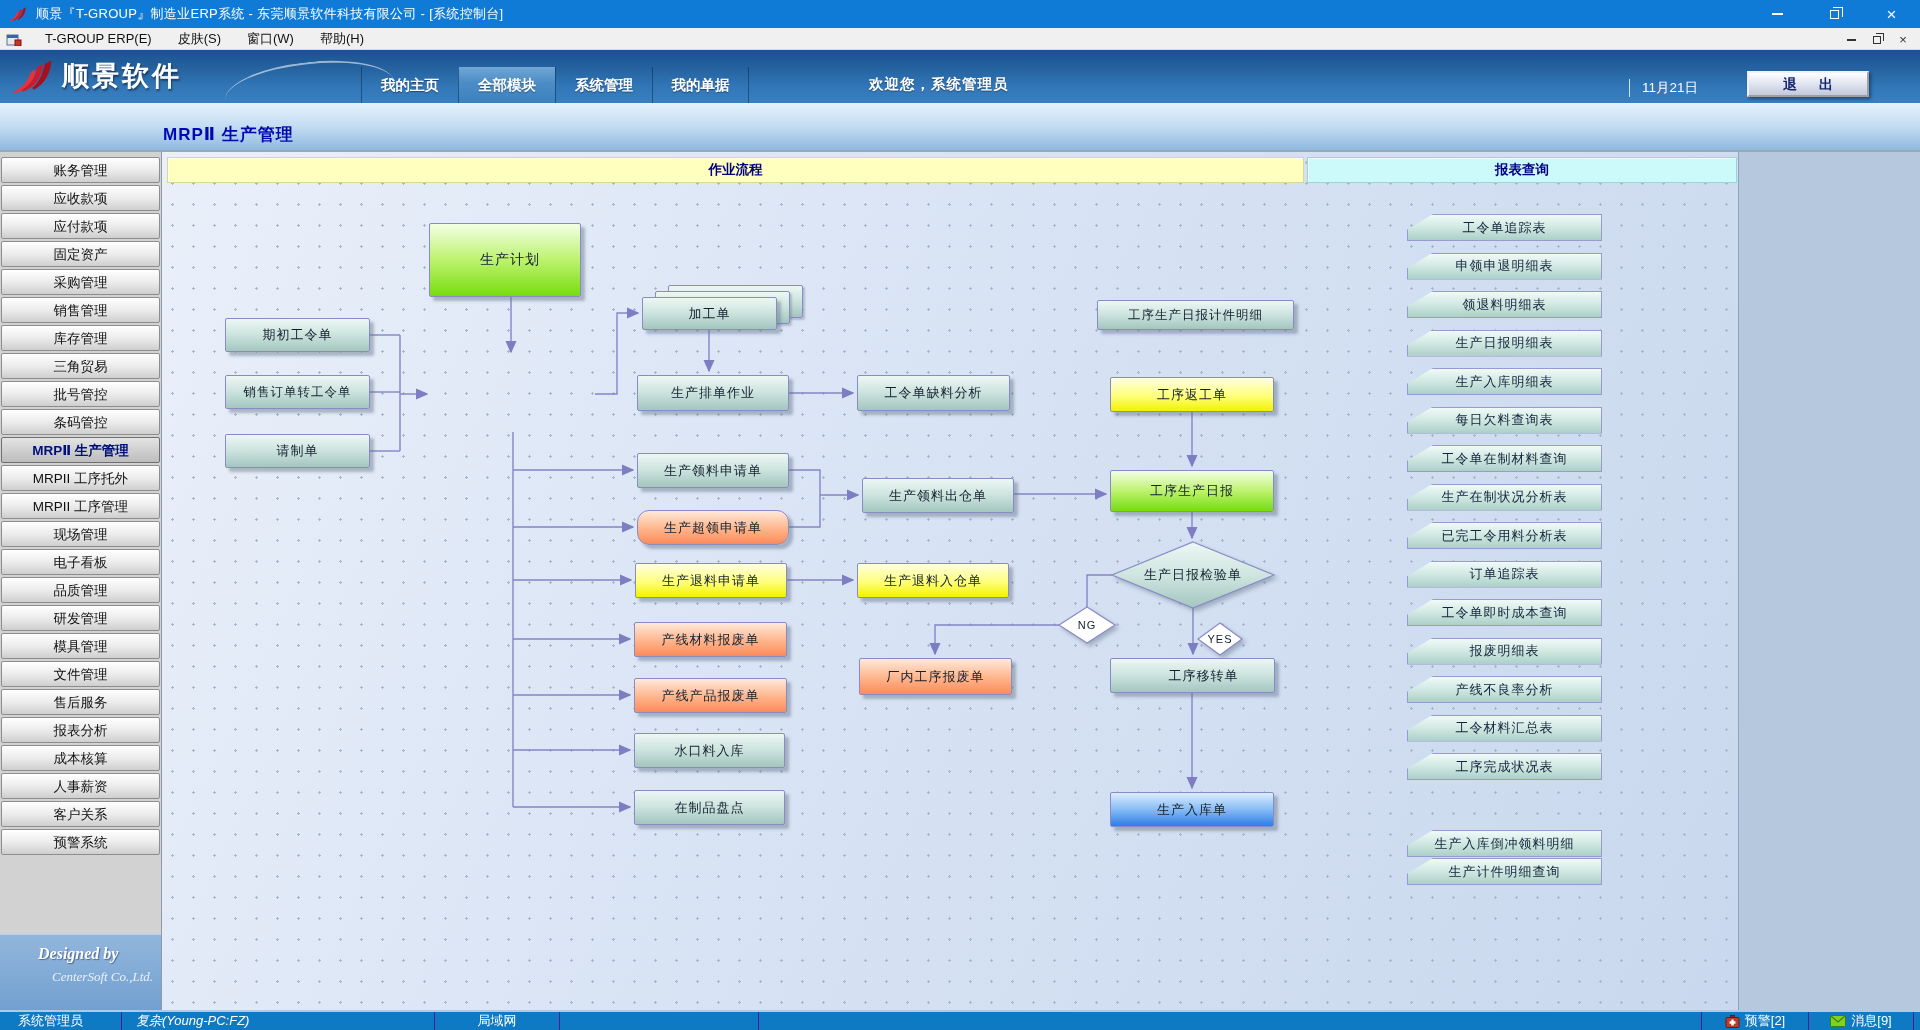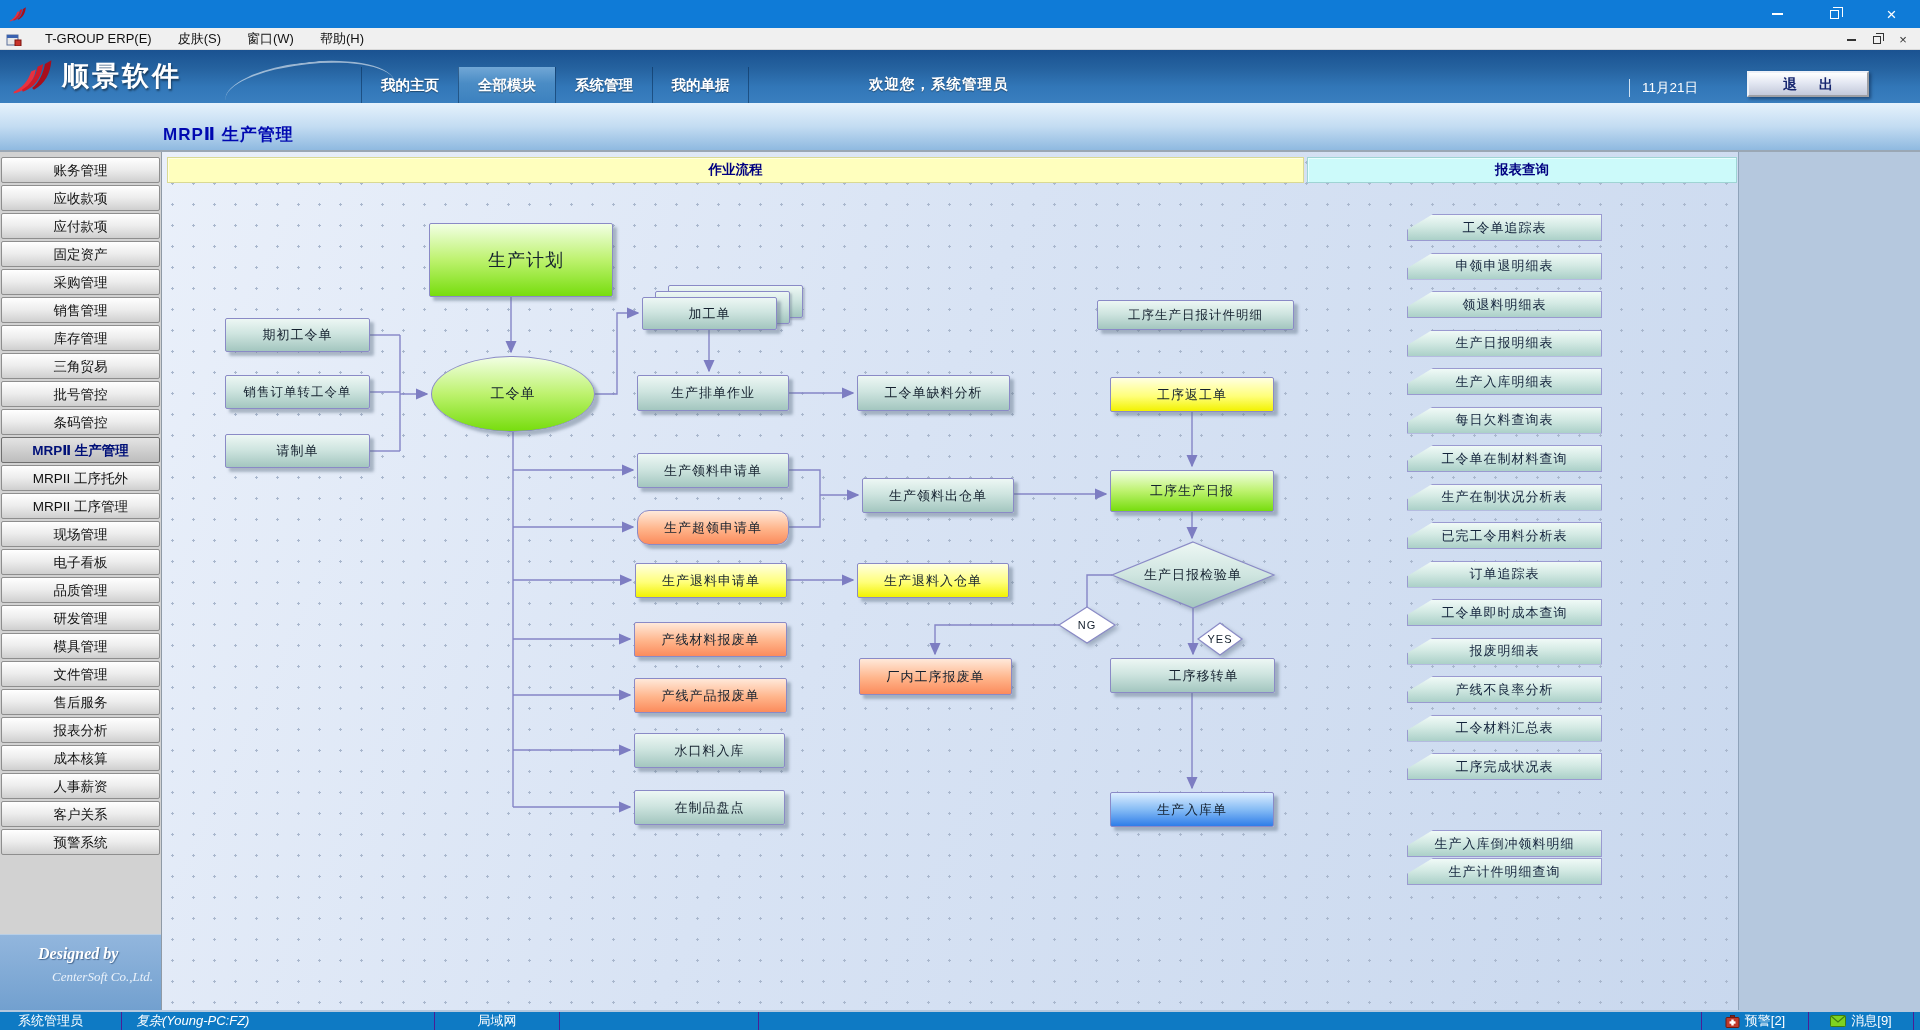--- a/index.html
+++ b/index.html
@@ -129,20 +129,21 @@
 <body>
 
 <div class="screen">
 
   <div class="titlebar">
     <svg class="appicon" viewBox="0 0 50 46">
       <path d="M4 42 C16 40 26 30 28 16 L23 18 C20 28 13 36 4 40 Z" fill="#e8313f"></path>
       <path d="M14 40 C26 36 34 26 36 10 L30 13 C28 24 22 33 13 38 Z" fill="#d01a28"></path>
       <path d="M26 38 C38 32 44 20 45 6 L38 10 C36 20 32 30 24 36 Z" fill="#a80e1c"></path>
     </svg>
+    <span class="ttext">顺景『T-GROUP』制造业ERP系统 - 东莞顺景软件科技有限公司 - [系统控制台]</span>
     <div class="win-controls">
       <div class="wc">
           <span class="bar"></span>
         </div>
       <div class="wc">
           <span class="box"></span>
         </div>
       <div class="wc">
           <span class="x">×</span>
         </div>
@@ -269,25 +270,24 @@
             <path class="edge" d="M1030,260 L1030,314" marker-end="url(#arw)"></path>
             <path class="edge" d="M1030,360 L1030,386" marker-end="url(#arw)"></path>
             <path class="edge" d="M1031,456 L1031,502" marker-end="url(#arw)"></path>
             <path class="edge" d="M950,423 L925,423 L925,455"></path>
             <path class="edge" d="M897,473 L773,473 L773,502" marker-end="url(#arw)"></path>
             <path class="edge" d="M1030,541 L1030,636" marker-end="url(#arw)"></path>
             <polygon points="1031,390 1112,423 1031,456 950,423" fill="url(#gTeal)" stroke="#8a8ac6" stroke-width="1.2" style="filter:drop-shadow(3px 3px 2px rgba(96,112,134,.45))"></polygon>
             <polygon points="925,455 953,473 925,491 897,473" fill="#ffffff" stroke="#8a8ac6" stroke-width="1.2" style="filter:drop-shadow(3px 3px 2px rgba(96,112,134,.45))"></polygon>
             <polygon points="1058,471 1080,487 1058,503 1036,487" fill="#ffffff" stroke="#8a8ac6" stroke-width="1.2" style="filter:drop-shadow(3px 3px 2px rgba(96,112,134,.45))"></polygon>
           </svg>
-      <div class="flow-node c-green" style="left: 267px; top: 71px; width: 184px; height: 74px; font-size: 18px; padding-left: 10px;">生产计划</div>
+      <div class="flow-node c-green" style="left: 267px; top: 71px; width: 152px; height: 74px; font-size: 14px; padding-left: 10px;">生产计划</div>
           <div class="flow-node c-teal" style="left: 63px; top: 166px; width: 145px; height: 34px;">期初工令单</div>
           <div class="flow-node c-teal" style="left: 63px; top: 223px; width: 145px; height: 34px; font-size: 12.5px;">销售订单转工令单</div>
           <div class="flow-node c-teal" style="left: 63px; top: 282px; width: 145px; height: 34px;">请制单</div>
-          <div class="flow-node c-green ellipse" style="left: 269px; top: 204px; width: 164px; height: 76px; font-size: 14px;">工令单</div>
           <div class="flow-node echo c-teal" style="left: 506px; top: 133px; width: 135px; height: 33px;"></div>
           <div class="flow-node echo c-teal" style="left: 493px; top: 139px; width: 135px; height: 33px;"></div>
           <div class="flow-node c-teal" style="left: 480px; top: 145px; width: 135px; height: 33px;">加工单</div>
           <div class="flow-node c-teal" style="left: 475px; top: 223px; width: 152px; height: 36px;">生产排单作业</div>
           <div class="flow-node c-teal" style="left: 695px; top: 223px; width: 153px; height: 36px;">工令单缺料分析</div>
           <div class="flow-node c-teal" style="left: 475px; top: 301px; width: 152px; height: 35px;">生产领料申请单</div>
           <div class="flow-node c-orange" style="left: 475px; top: 358px; width: 152px; height: 35px; border-radius: 12px;">生产超领申请单</div>
           <div class="flow-node c-teal" style="left: 700px; top: 326px; width: 152px; height: 35px;">生产领料出仓单</div>
           <div class="flow-node c-yellow" style="left: 473px; top: 411px; width: 152px; height: 35px;">生产退料申请单</div>
           <div class="flow-node c-yellow" style="left: 695px; top: 411px; width: 152px; height: 35px;">生产退料入仓单</div>

